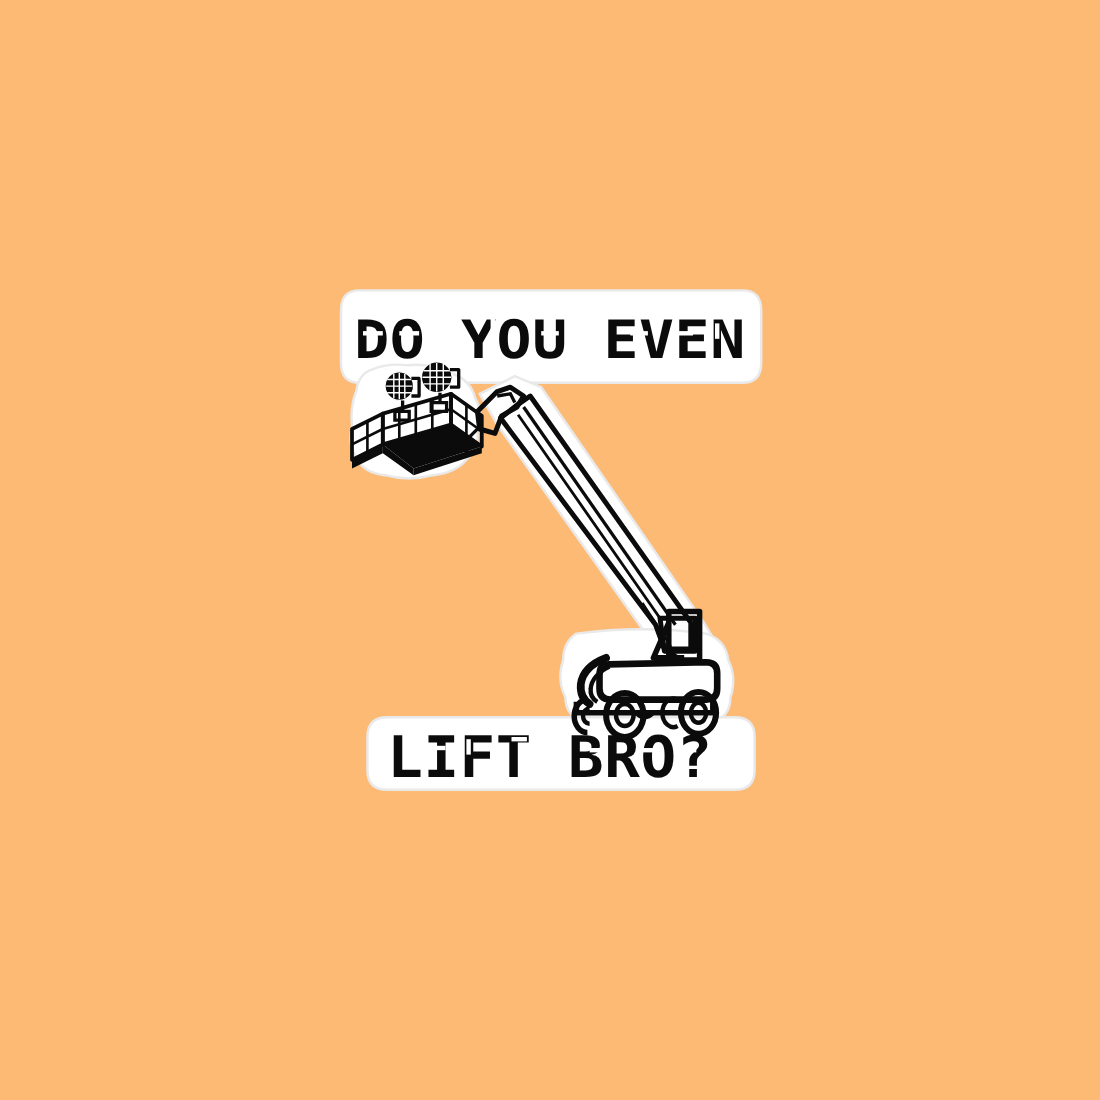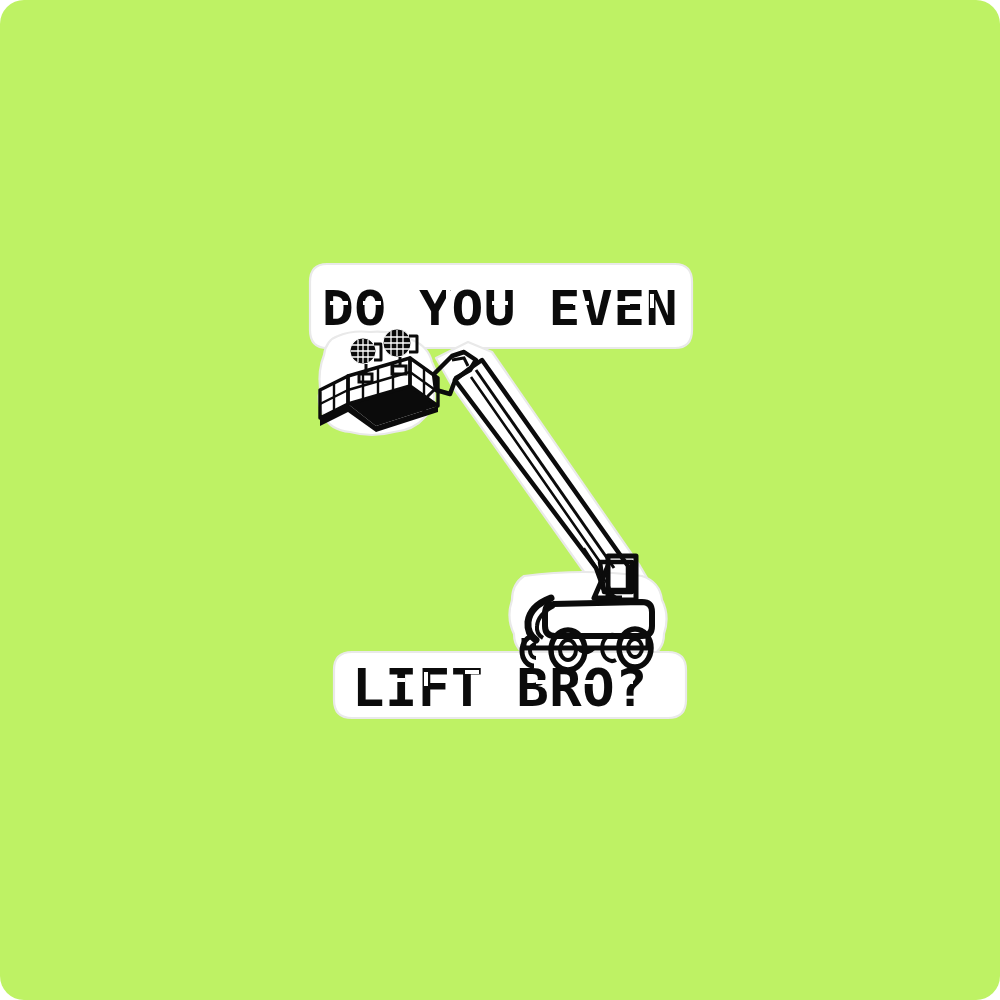--- a/index.html
+++ b/index.html
@@ -33,21 +33,21 @@
     font-family:"DejaVu Sans Mono", monospace;
     font-weight:bold;
     fill:#0b0b0b;
     letter-spacing:0.5px;
   }
   .white-cut{fill:#ffffff;}
 </style>
 </head>
 <body style="background: rgb(255, 255, 255);">
 
-<div id="canvas" style="background: #bef264; border-radius: 24px;">
+<div id="canvas" style="background: #fdba74;">
   <div id="sticker">
     <svg viewBox="0 0 1000 1000" width="1000" height="1000" xmlns="http://www.w3.org/2000/svg">
 
       <g>
 
         <path class="die-cut" d="M 327 264
                  Q 310 264 310 282
                  L 310 330
                  Q 310 348 327 348
                  L 675 348

